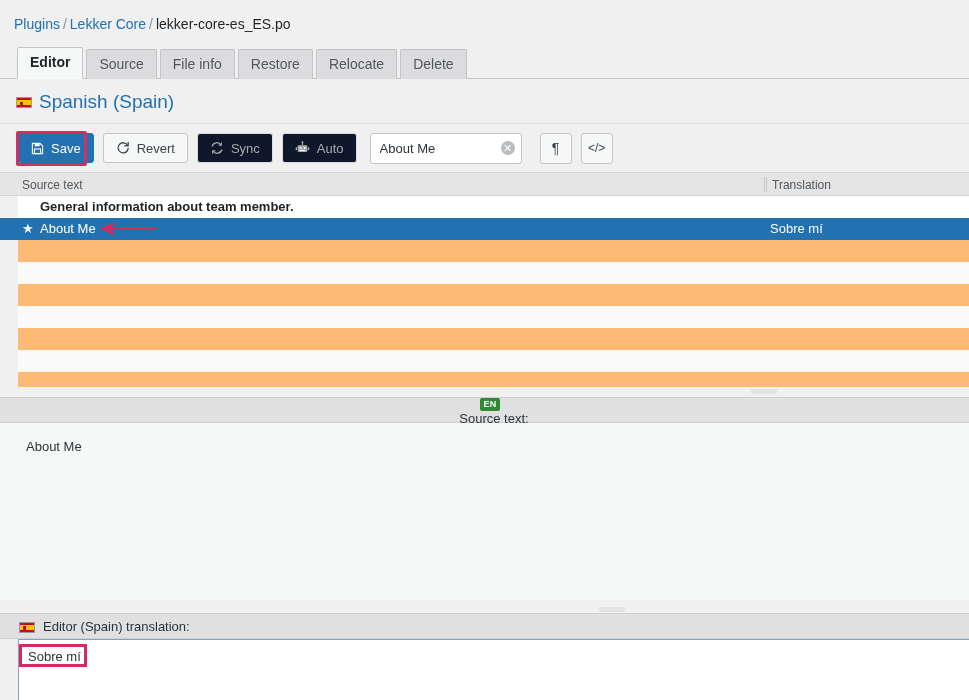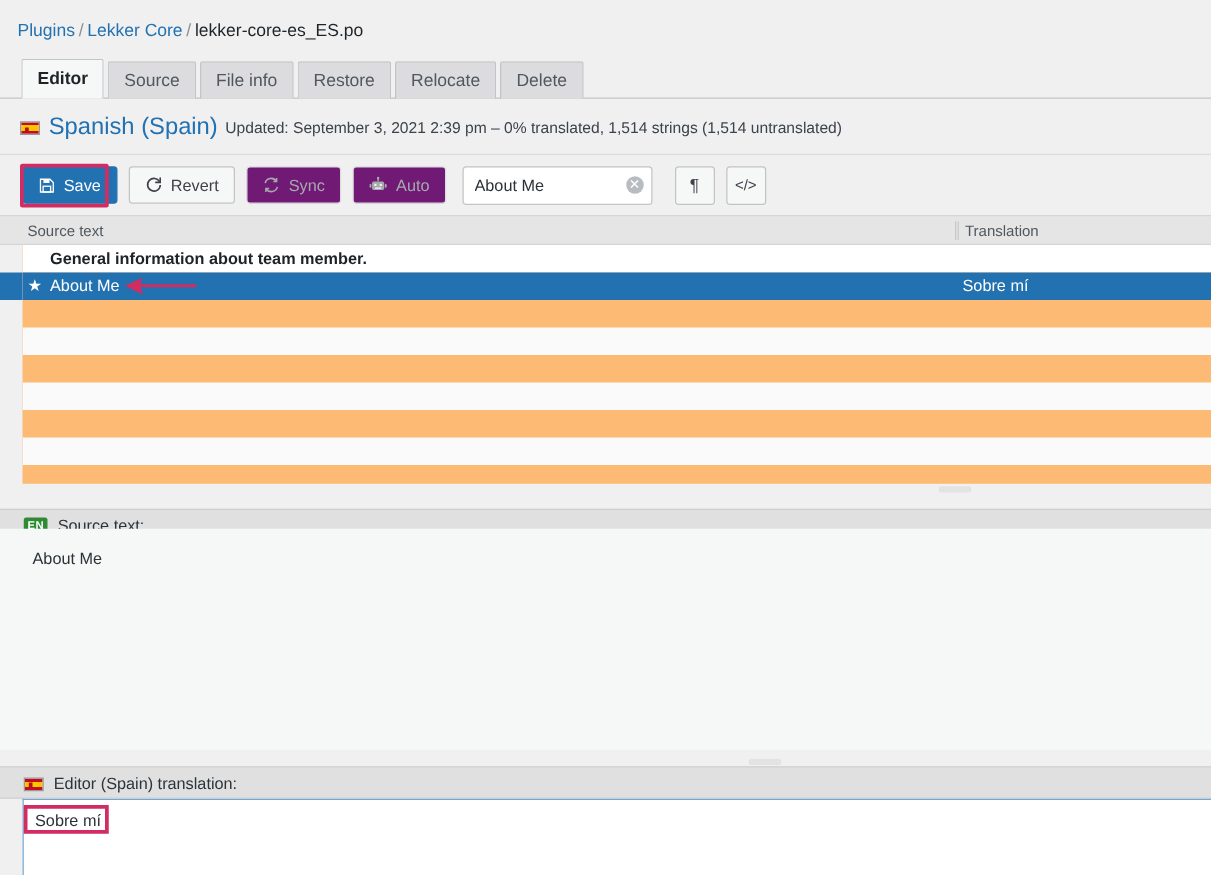--- a/index.html
+++ b/index.html
@@ -141,21 +141,21 @@
     cursor: pointer;
     white-space: nowrap;
   }
   .btn.primary {
     background: #2271b1;
     border-color: #2271b1;
     color: #ffffff;
   }
   .btn.disabled {
     color: #a7aaad;
-    background: #701a75;
+    background: #0f172a;
     border-color: #dcdcde;
     cursor: default;
   }
   .btn .ic { display: inline-flex; }
   .btn svg { display: block; }
   .btn-gap { width: 9px; flex: none; }
 
   
   .anno-save {
     position: absolute;
@@ -389,21 +389,20 @@
       <div class="tab">File info</div>
       <div class="tab">Restore</div>
       <div class="tab">Relocate</div>
       <div class="tab">Delete</div>
     </div>
   </div>
 
   <div class="statusline">
     <span class="flag"></span>
     <span class="lang-name">Spanish (Spain)</span>
-    <span class="status-meta">Updated: September 3, 2021 2:39 pm – 0% translated, 1,514 strings (1,514 untranslated)</span>
   </div>
 
   <div class="toolbar">
 
     <div class="btn primary">
       <span class="ic">
         <svg width="13" height="13" viewBox="0 0 16 16" fill="none" stroke="#ffffff" stroke-width="1.3">
           <path d="M1.7 1.7h9.3l3.3 3.3v9.3H1.7z"></path>
           <path d="M4.6 1.7h6v3.6h-6z" fill="#ffffff" stroke="none"></path>
           <rect x="4.3" y="8.6" width="7.4" height="5.7" fill="none"></rect>
@@ -501,21 +500,21 @@
   </div>
   <div class="selected-bleed"></div>
 
   <svg class="anno-arrow" viewBox="0 0 60 22">
     <path d="M59 9.5 H11" stroke="#d22d62" stroke-width="2.4" fill="none"></path>
     <path d="M2 9.5 L16 3.2 L14 9.5 L16.5 16.8 Z" fill="#d22d62"></path>
   </svg>
 
   <div class="hgrip" style="left:751px; top:389px;"></div>
 
-  <div class="panel-label" style="top:407px;">
+  <div class="panel-label" style="top:397px;flex-direction:column;">
     <span class="badge-en">EN</span>
     <span>Source text:</span>
   </div>
 
   <div class="source-area">About Me</div>
 
   <div class="right-edge">
     <div class="hgrip" style="left:599px; top:7px;"></div>
   </div>
 

